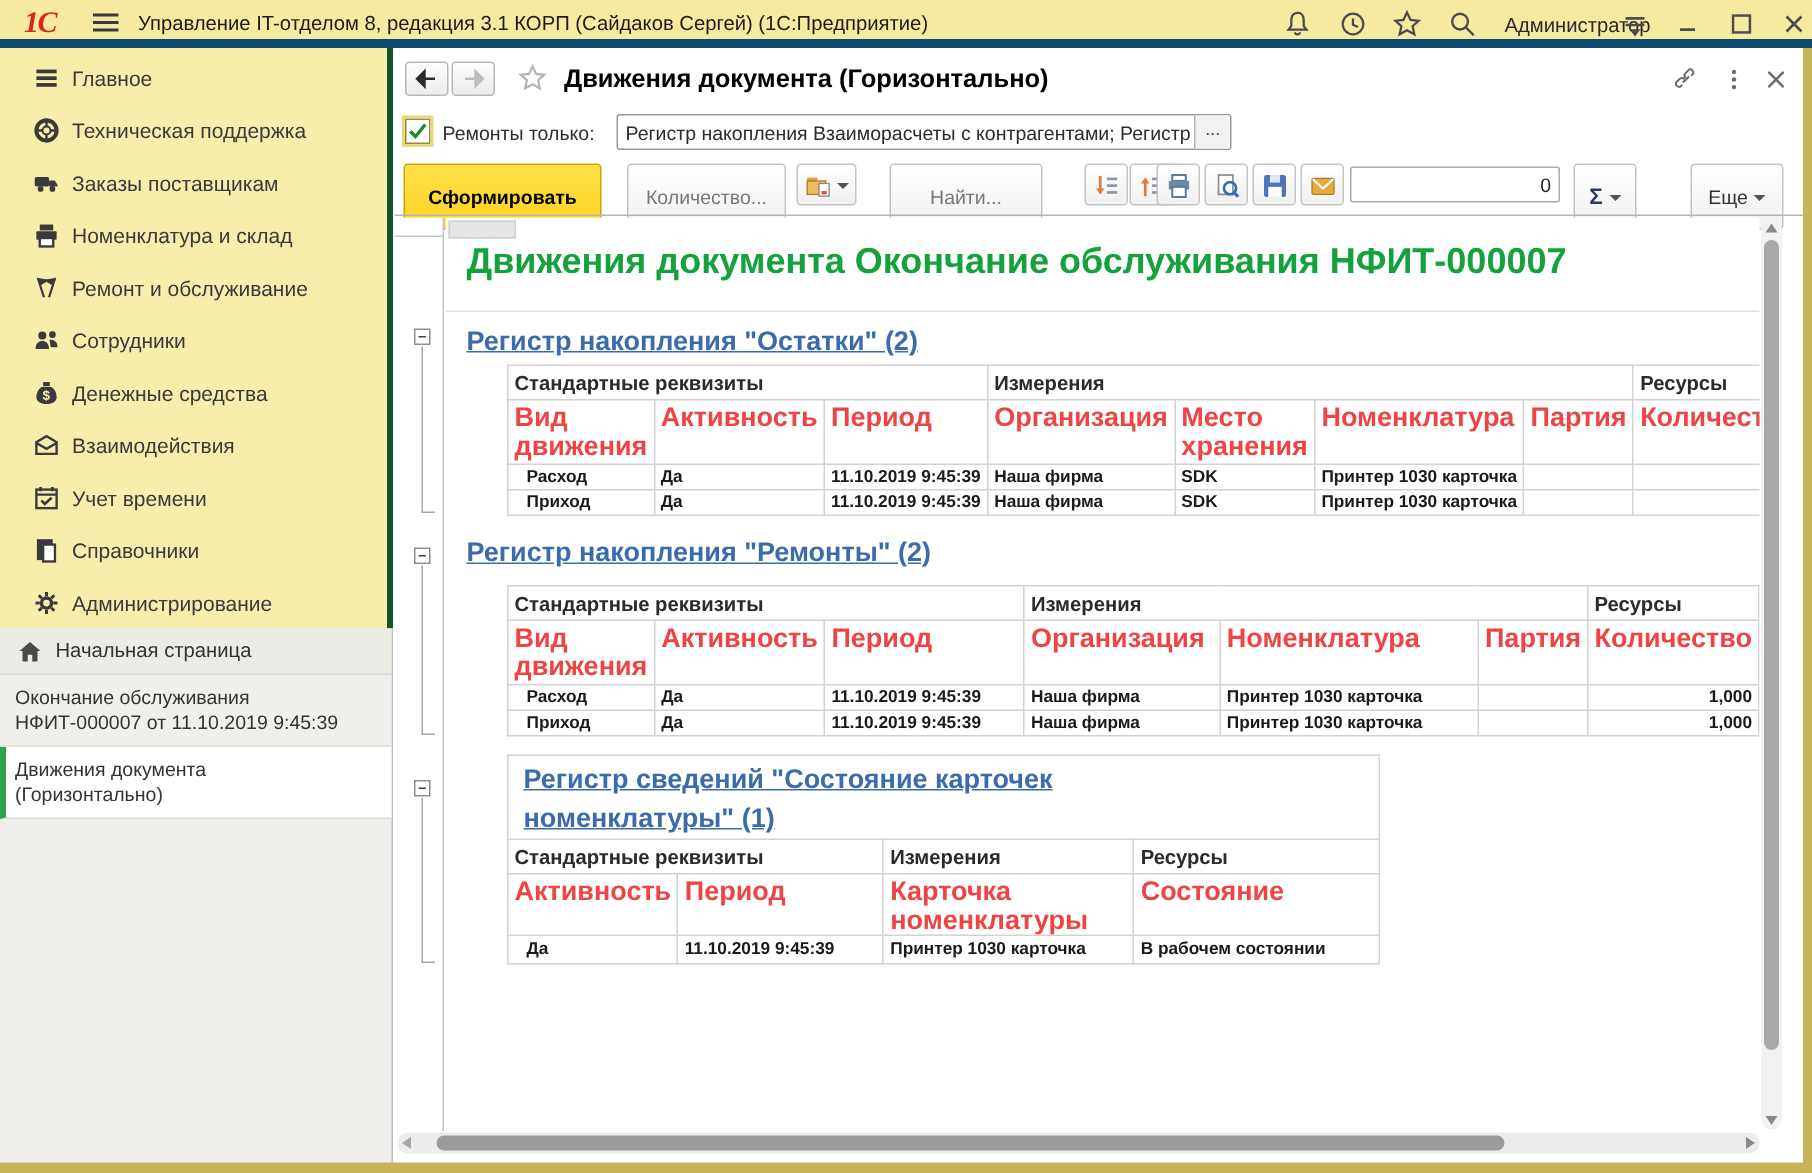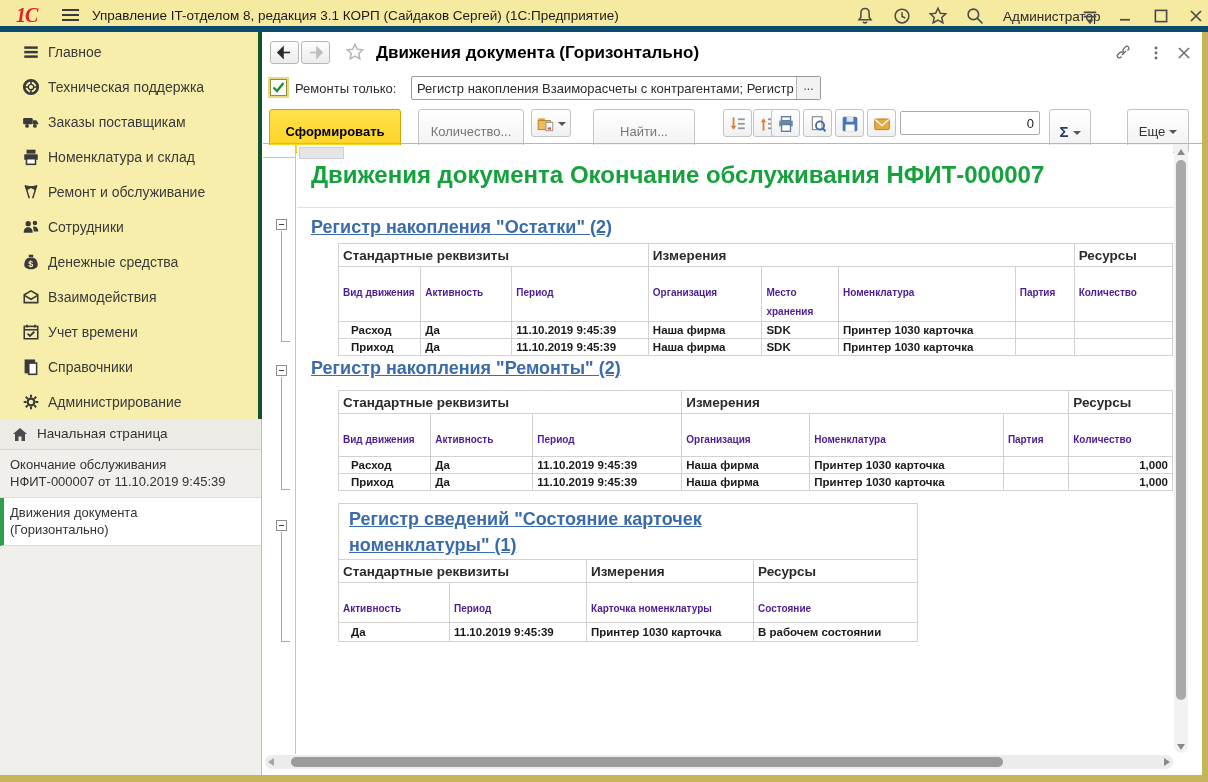--- a/index.html
+++ b/index.html
@@ -62,21 +62,21 @@
 
   .rcontent { position: absolute; left: 34px; top: 1px; width: 876px; height: 609px; overflow: hidden; background: #fff; font-weight: bold; }
   .corner-cell { position: absolute; left: 2px; top: 2px; width: 45px; height: 12px; background: #e5e5e5; border: 1px solid #cfcfcf; }
   .rep-title { position: absolute; left: 14px; top: 16px; font-size: 24px; color: #15a23d; white-space: nowrap; }
   .title-rule { position: absolute; left: 0; top: 62px; width: 876px; height: 1px; background: #e2e2e2; }
   .seclink { position: absolute; left: 14px; font-size: 18px; color: #3a6bad; text-decoration: underline; white-space: nowrap; cursor: pointer; }
 
   table.grid { position: absolute; left: 1px; border-collapse: collapse; table-layout: fixed; margin-left: 40px; }
   .grid td { border: 1px solid #d2d2d2; overflow: hidden; white-space: nowrap; padding: 0 4px; font-size: 11.5px; color: #1a1a1a; background: #fff; }
   .grid .grp td { height: 23px; font-size: 13.5px; color: #2b2b2b; }
-  .grid .hdr td { height: 43px; font-size: 10px; color: #4c1d95; vertical-align: top; padding-top: 16px; white-space: normal; line-height: 19px; }
+  .grid .hdr td { height: 43px; font-size: 18px; color: #ef4444; vertical-align: top; padding-top: 2px; white-space: normal; line-height: 19px; }
   .grid .hdr3 td { height: 40px; }
   .grid .data td { height: 17px; }
   .grid .data3 td { height: 19px; }
   .mv-red { color: #d40000; padding-left: 12px !important; }
   .mv-green { color: #009b00; padding-left: 12px !important; }
   .num { text-align: right; }
   .grid .cap td { height: 56px; vertical-align: top; padding: 2px 4px 0 10px; }
   .capline { font-size: 18px; color: #3a6bad; text-decoration: underline; line-height: 26px; cursor: pointer; }
 
   

